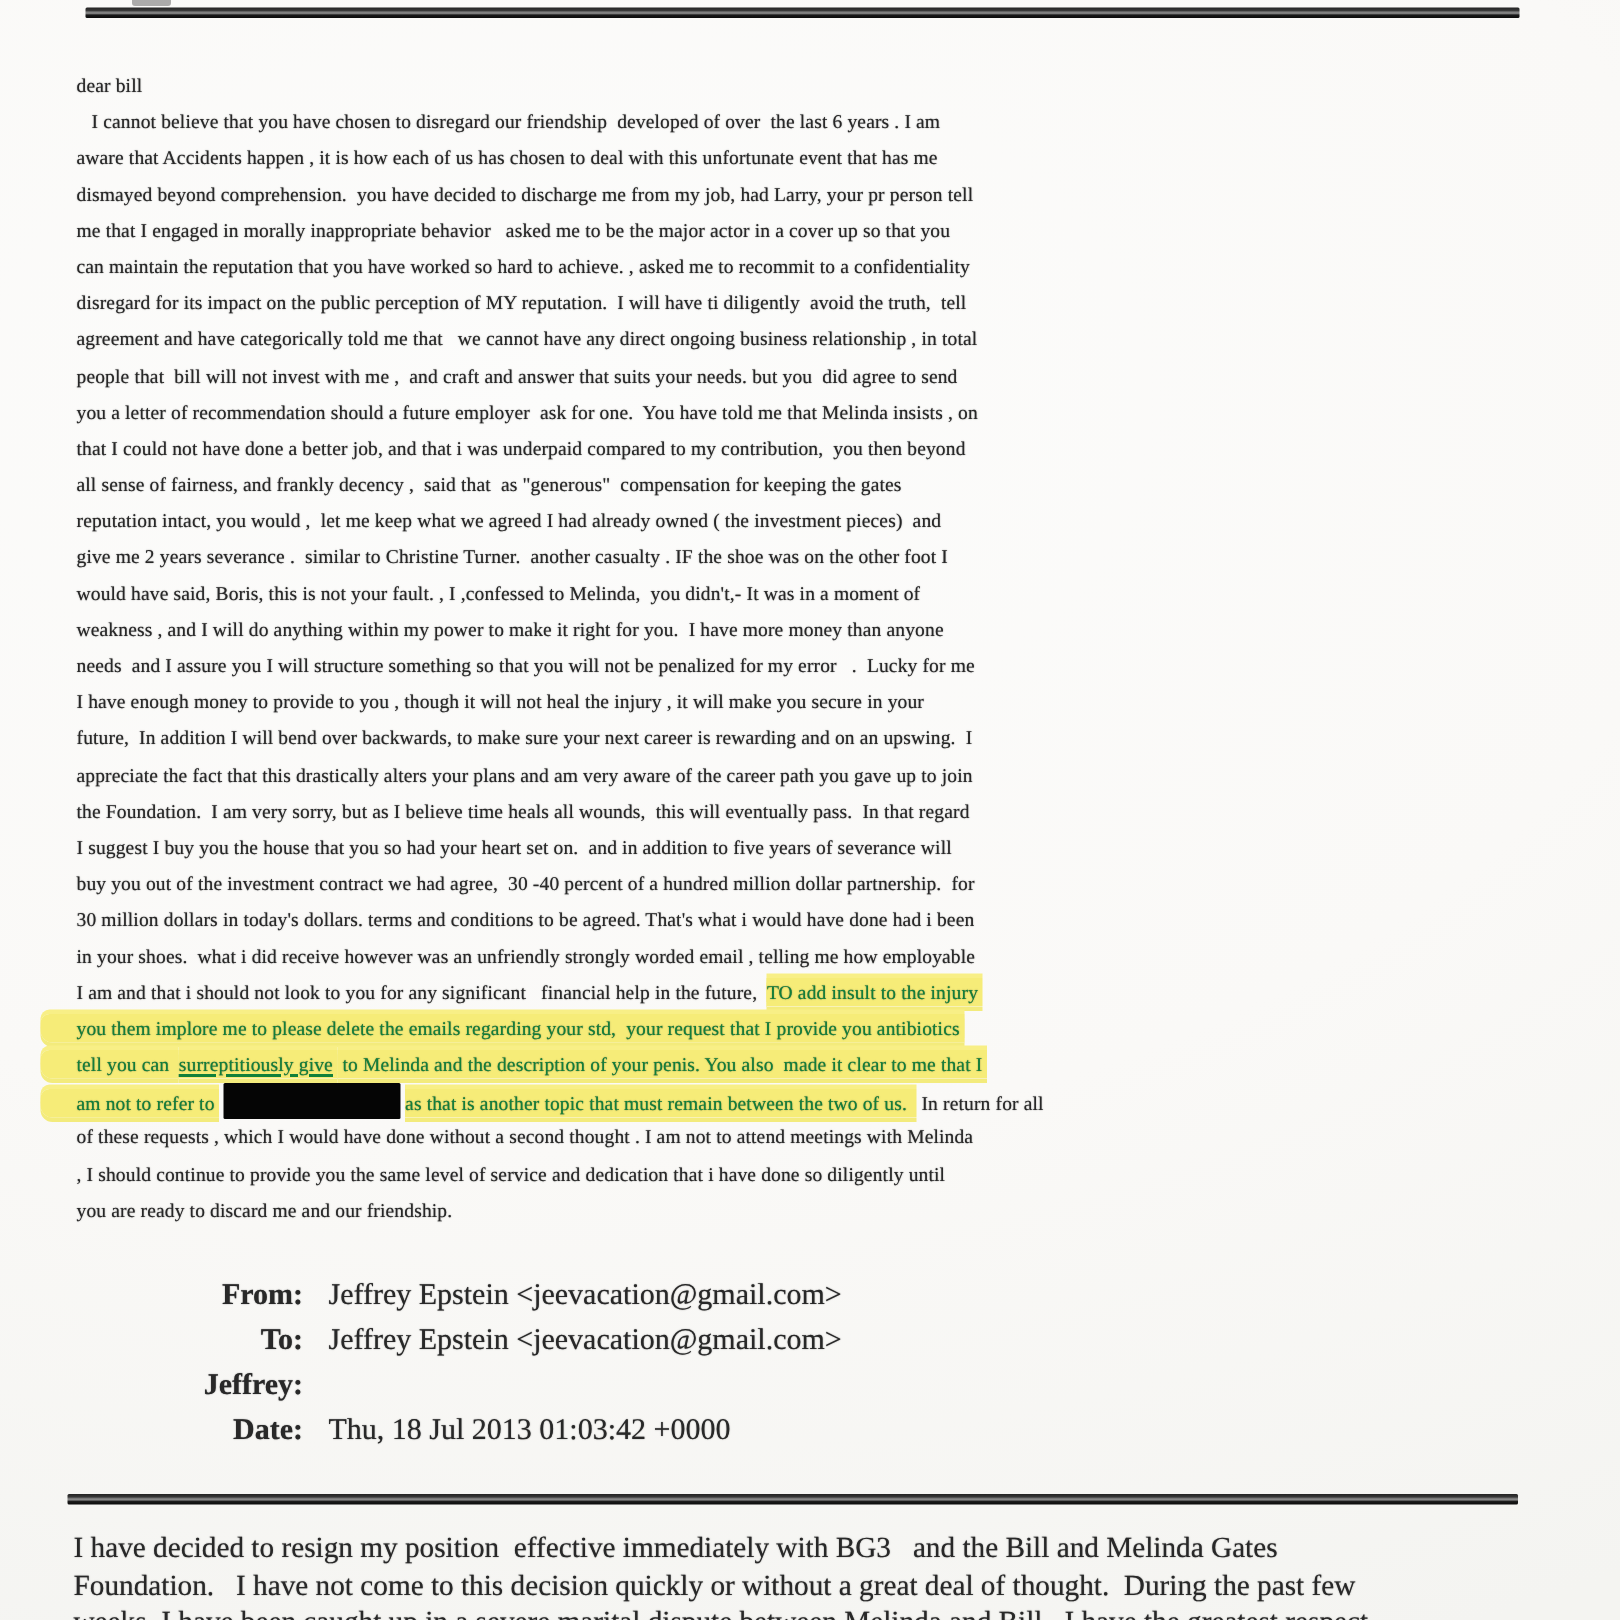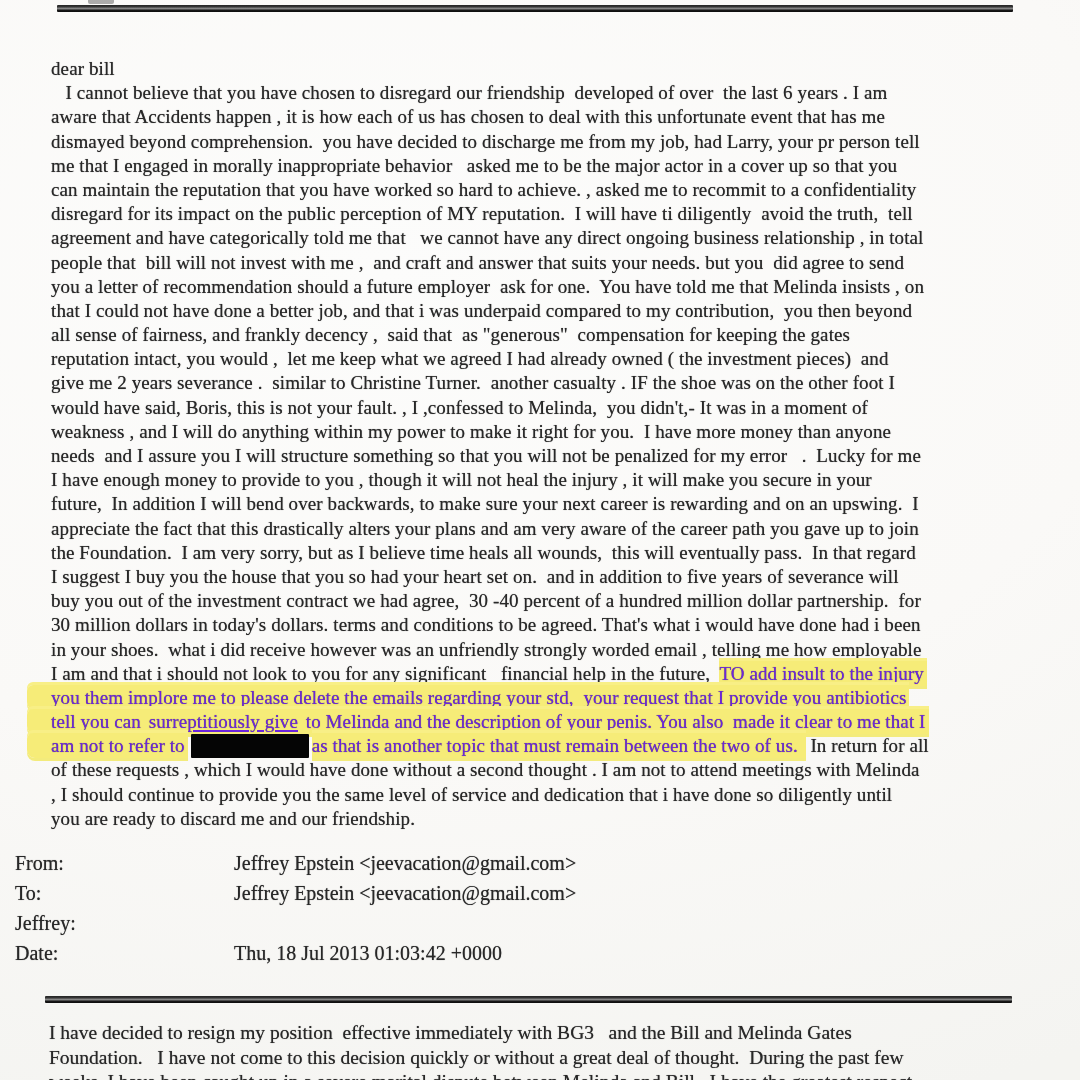--- a/index.html
+++ b/index.html
@@ -27,43 +27,43 @@
       #1d1d1d 72%,#101010 100%);
     border-radius:1px;
   }
   .top-rule{left:57px;top:5px;width:956px;}
   .mid-rule{left:45px;top:996px;width:967px;}
   .corner-speck{
     position:absolute;left:88px;top:0;width:26px;height:4px;
     background:#6b6b6b;opacity:.55;border-radius:0 0 2px 2px;
   }
   .letter{
-    position:absolute;left:51px;top:57px;width:1000px;
-    font-size:19px;line-height:24.2px;letter-spacing:0.1px;
+    position:absolute;left:51px;top:45px;width:1000px;
+    font-size:13px;line-height:24.2px;letter-spacing:0.1px;
   }
   .letter .line{white-space:pre;height:24.2px;}
   .hl{
     background:#f1e878;
     box-shadow:0 3px 0 #efe77c, 0 -3px 0 #f3eb86;
     padding:2px 3px 2px 0;
-    color:#6d28d9;
+    color:#15803d;
   }
   .bleed{margin-left:-24px;padding-left:24px;border-radius:6px 0 0 8px;}
   .ul{text-decoration:underline;text-decoration-thickness:1.6px;text-underline-offset:2px;text-align:center;}
   .redaction{
     display:inline-block;width:118px;height:24px;
     background:#0a0a0a;vertical-align:-6px;margin:0 3px;
     border-radius:1px;
   }
   .headers{
     position:absolute;left:0;top:848px;width:900px;
     font-size:20px;
   }
   .header-row{display:flex;line-height:30px;white-space:pre;}
-  .header-label{width:202px;font-weight:normal;flex:none;margin-left:15px;}
+  .header-label{width:202px;text-align:right;font-weight:bold;flex:none;}
   .header-value{margin-left:17px;}
   .closing{
     position:absolute;left:49px;top:1021px;width:1000px;
     font-size:19.5px;line-height:24.5px;
   }
   .closing .line{white-space:pre;height:24.5px;}
 </style>
 </head>
 <body>
 

